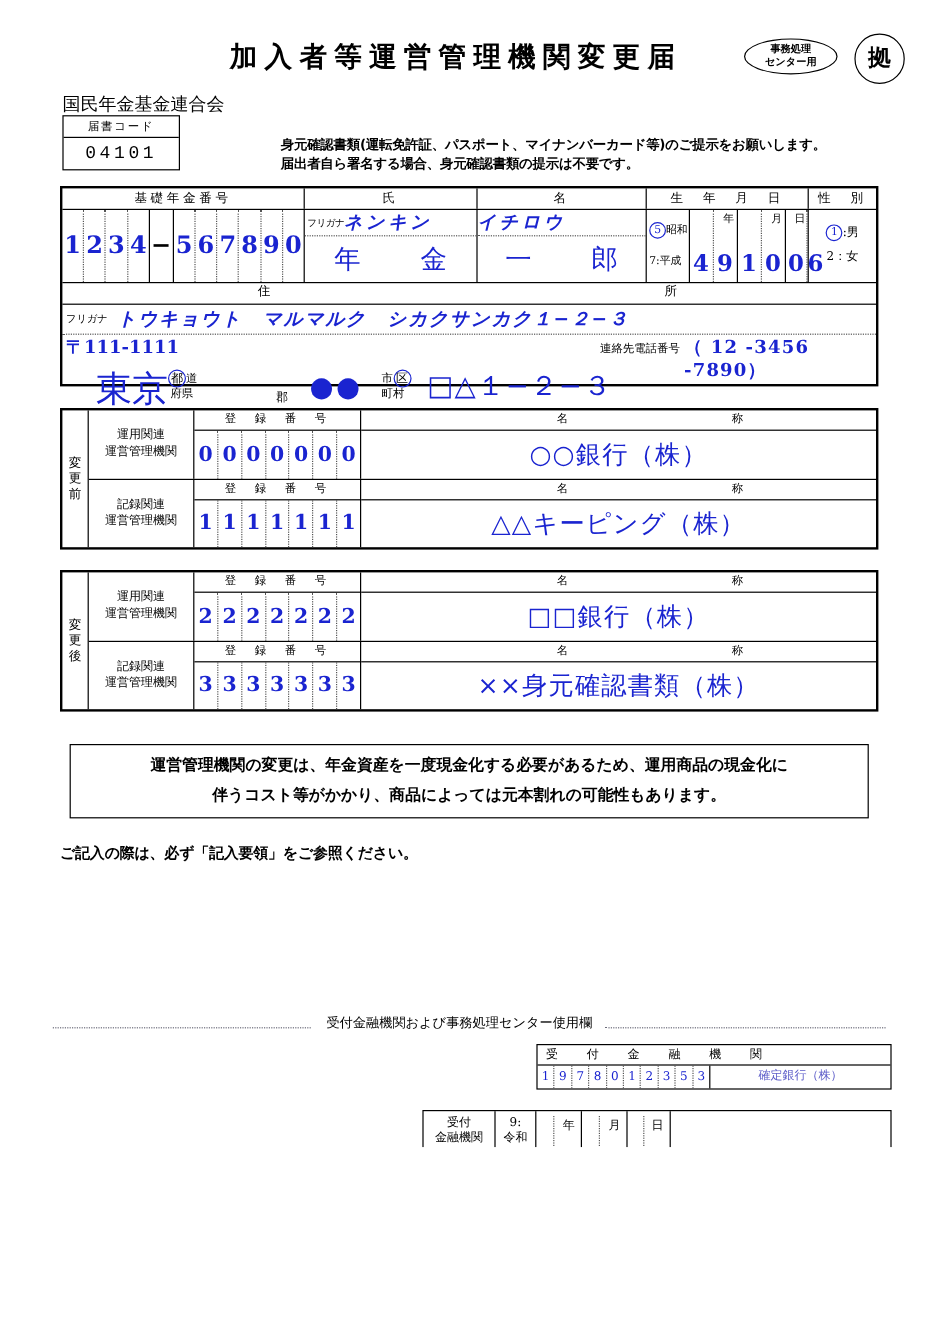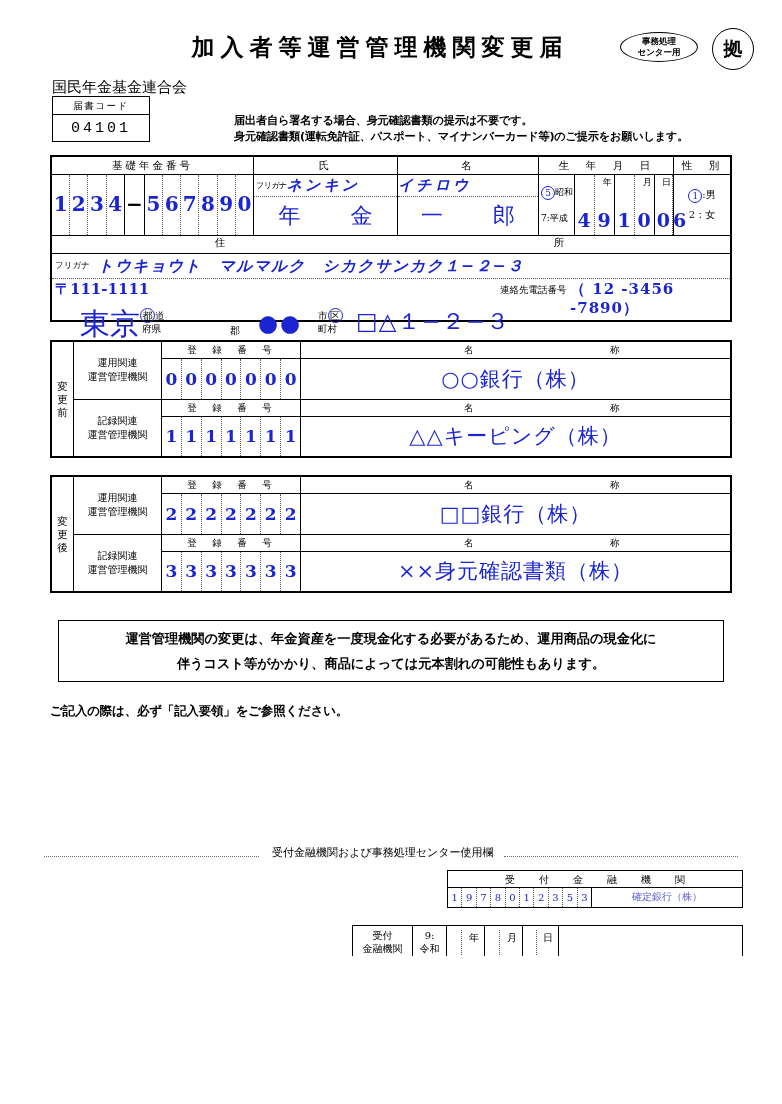--- a/index.html
+++ b/index.html
@@ -443,21 +443,20 @@
   #recv-table {
     position: absolute;
     left: 447px; top: 870px;
     width: 296px; height: 38px;
     border: 1.2px solid #000;
     box-sizing: border-box;
   }
   #recv-table .rt-hd {
     height: 17px; line-height: 17px;
     border-bottom: 1.2px solid #000;
-    text-align: center;
     font-size: 10px;
     letter-spacing: 7px;
     padding-left: 7px;
     box-sizing: border-box;
     font-family: "DejaVu Serif", "Liberation Serif", serif;
   }
   #recv-table .rt-body { display: flex; height: 19px; }
   #recv-table .rt-digits { display: flex; width: 143px; border-right: 1.2px solid #000; }
   #recv-table .rt-digits div {
     flex: 1 1 0;
@@ -542,22 +541,22 @@
   <div id="stamp-kyo">拠</div>
 
   <div id="org-name">国民年金基金連合会</div>
 
   <div id="code-box">
     <div class="code-hd">届書コード</div>
     <div class="code-val">04101</div>
   </div>
 
   <div id="id-note">
+    <div>身元確認書類(運転免許証、パスポート、マイナンバーカード等)のご提示をお願いします。</div>
     <div>届出者自ら署名する場合、身元確認書類の提示は不要です。</div>
-    <div>身元確認書類(運転免許証、パスポート、マイナンバーカード等)のご提示をお願いします。</div>
   </div>
 
   <div id="personal">
 
     <div class="row" id="p-head">
       <div class="cell hdr-txt" style="width:202px">基礎年金番号</div>
       <div class="cell hdr-txt" style="width:144px">氏</div>
       <div class="cell hdr-txt" style="width:141px">名</div>
       <div class="cell hdr-txt" style="width:135px">生　年　月　日</div>
       <div class="cell hdr-txt" style="width:56px">性　別</div>

